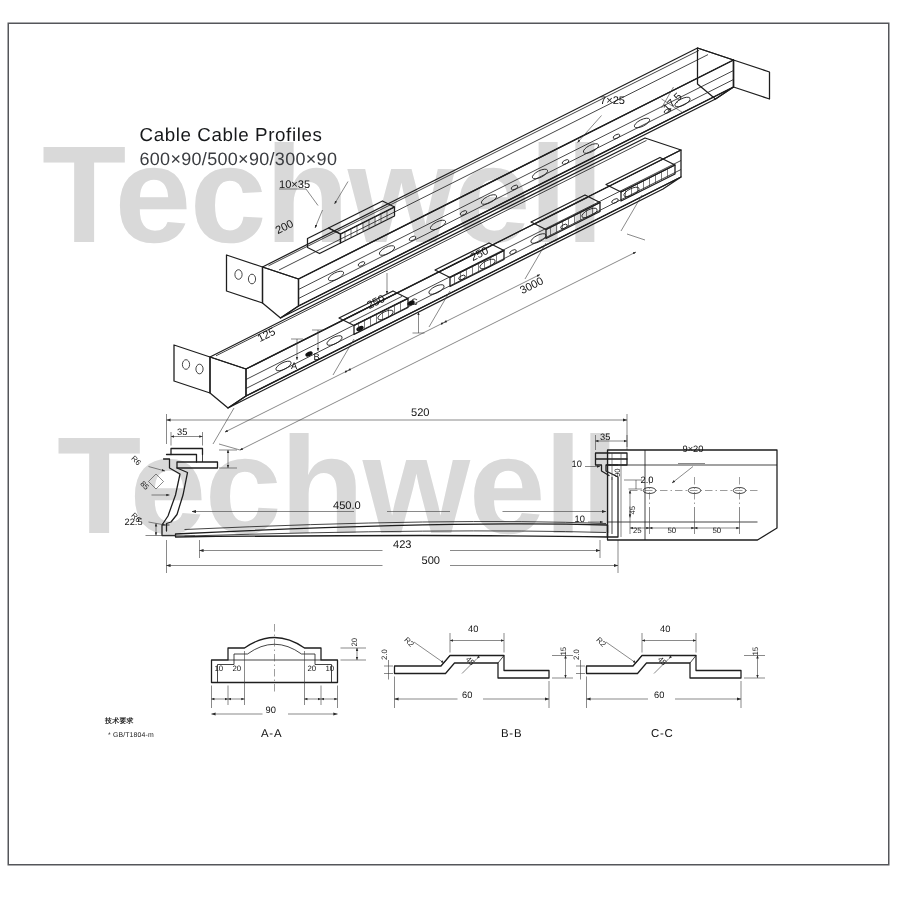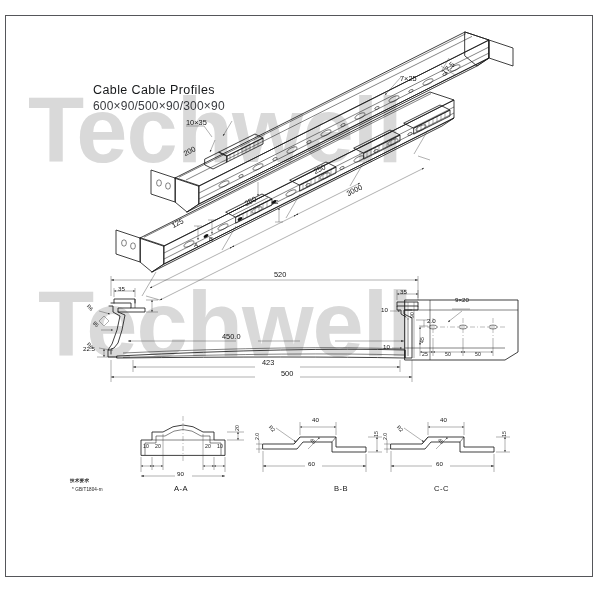--- a/index.html
+++ b/index.html
@@ -482,21 +482,21 @@
     </g>
 
   </svg>
   </div>
 
   <div class="lbl title-main">Cable Cable Profiles</div>
   <div class="lbl title-sub">600×90/500×90/300×90</div>
 
   <div class="lbl dim" style="left:186px;top:118px;">10×35</div>
   <div class="lbl dim r30" style="left:182px;top:150px;">200</div>
-  <div class="lbl dim" style="left:400px;top:74px;">7×25</div>
+  <div class="lbl dim" style="left:400px;top:62px;">7×25</div>
   <div class="lbl dim r45" style="left:440px;top:70px;">17.5</div>
   <div class="lbl dim r30" style="left:170px;top:222px;">125</div>
   <div class="lbl dim r30" style="left:243px;top:200px;">250</div>
   <div class="lbl dim r30" style="left:312px;top:168px;">250</div>
   <div class="lbl dim r30" style="left:345px;top:190px;">3000</div>
 
   <div class="lbl dim-sm" style="left:194px;top:241px;">A</div>
   <div class="lbl dim-sm" style="left:209px;top:235px;">B</div>
   <div class="lbl dim-sm" style="left:274px;top:198px;">C</div>
 

